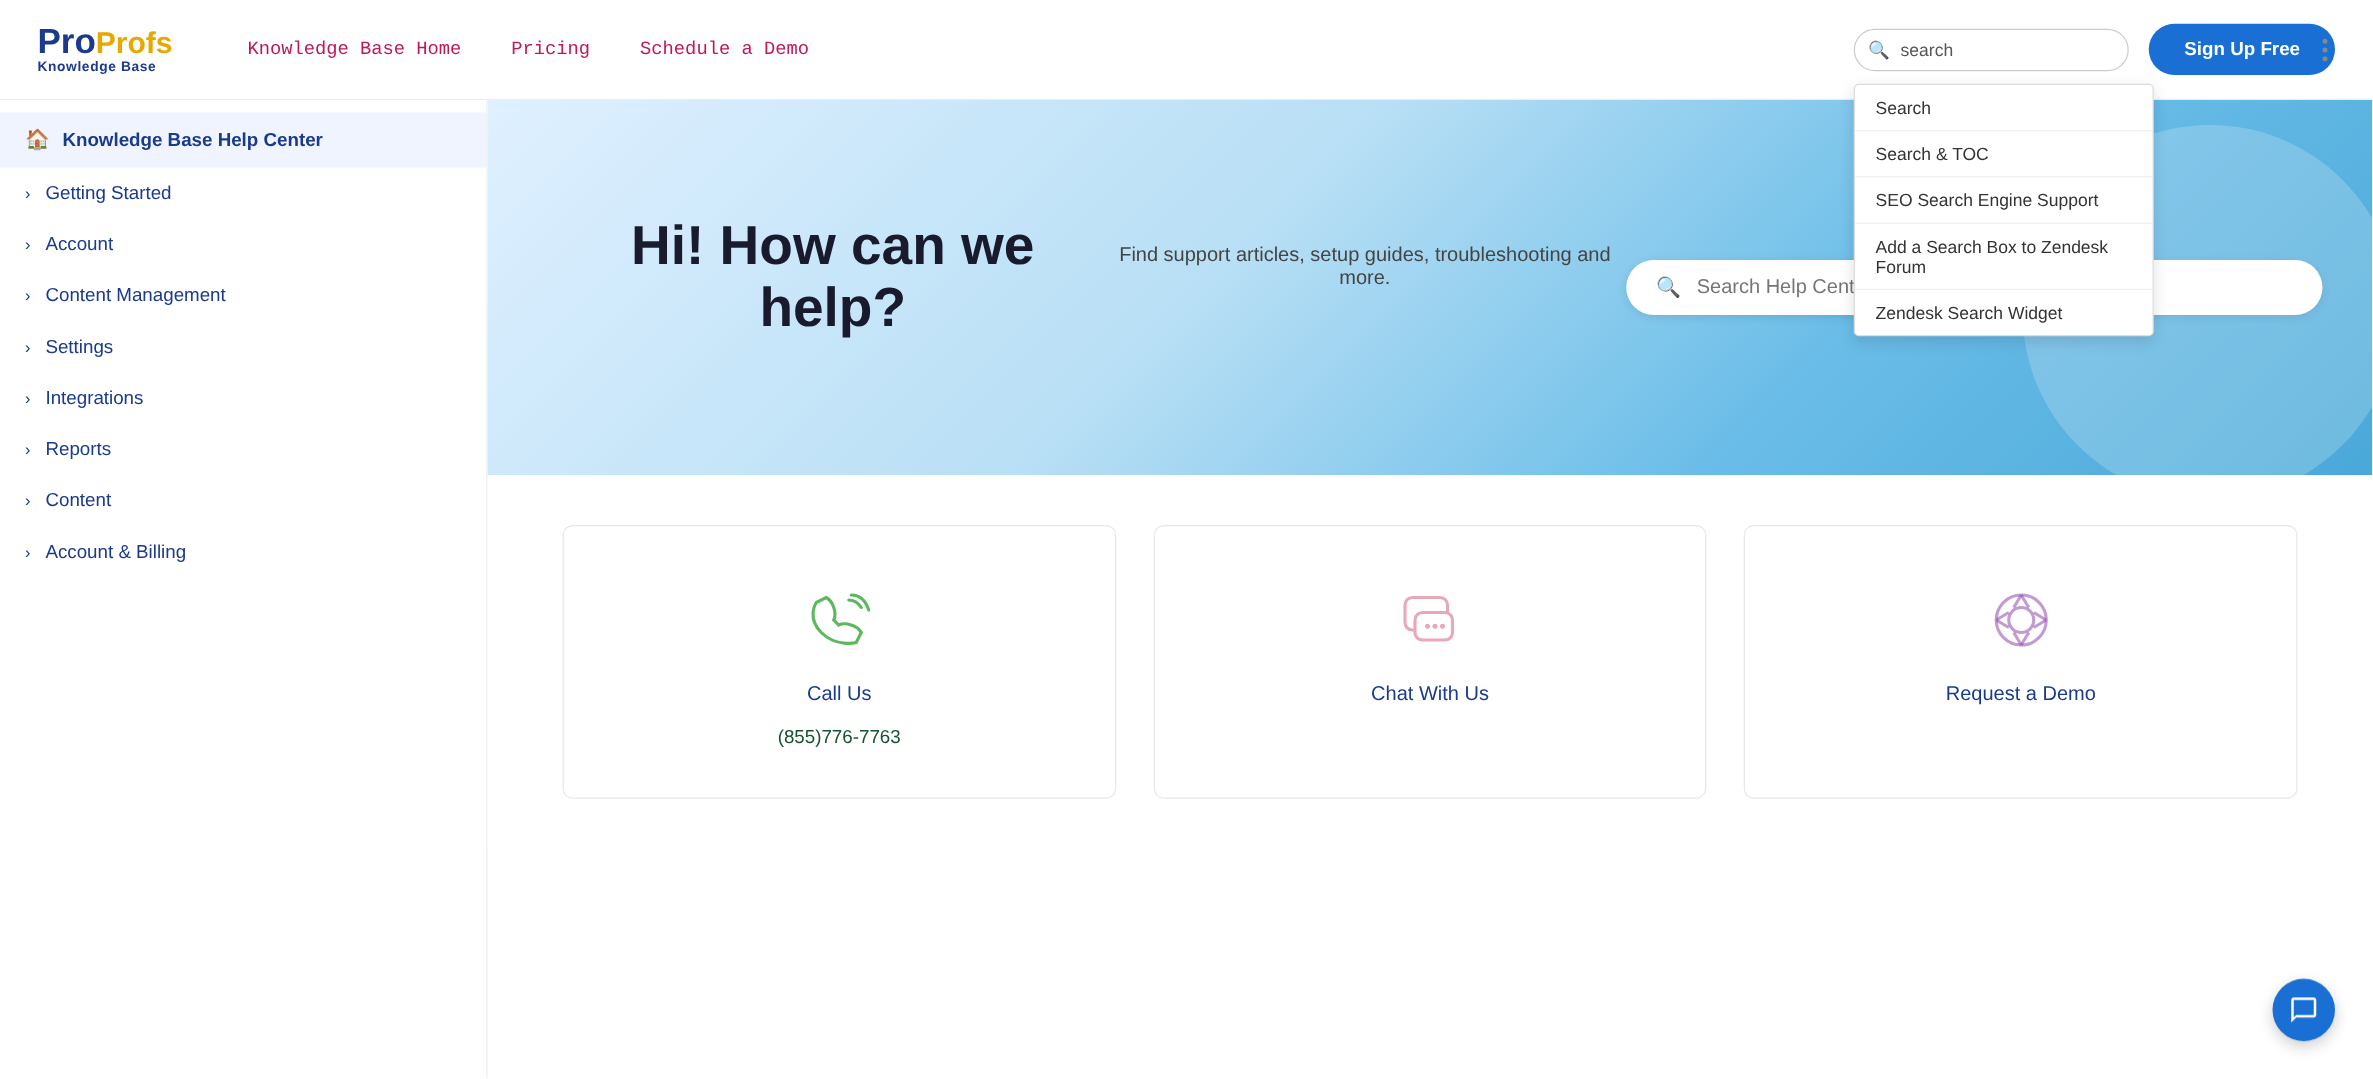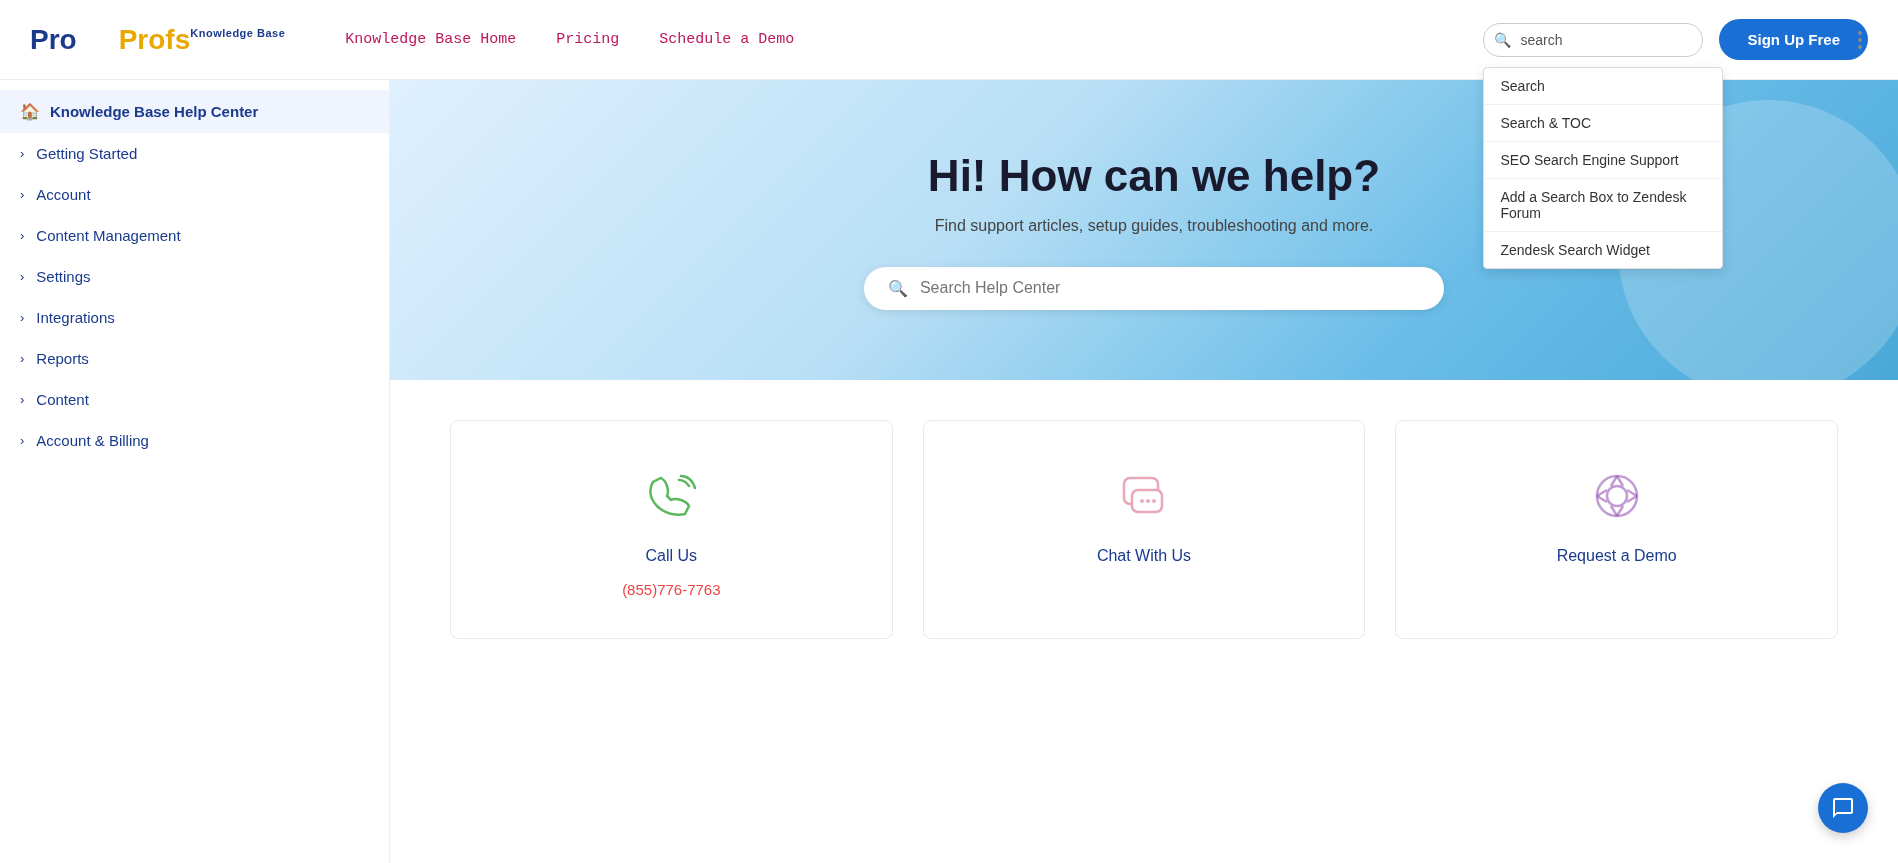--- a/index.html
+++ b/index.html
@@ -11,21 +11,21 @@
       align-items: center;
       padding: 0 30px;
       height: 80px;
       background: #fff;
       border-bottom: 1px solid #eee;
       position: relative;
       z-index: 100;
     }
     .logo-area {
       display: flex;
-      flex-direction: row;
+      flex-direction: column;
       line-height: 1;
       margin-right: 60px;
     }
     .logo-pro-pro { color: #1a3a8c; }
     .logo-pro-profs { color: #e8a800; }
     .logo-sub { font-size: 11px; color: #1a3a8c; font-weight: bold; letter-spacing: 0.5px; margin-top: 2px; }
 
     .nav-links {
       display: flex;
       gap: 40px;
@@ -152,21 +152,21 @@
       flex: 1;
       overflow-y: auto;
     }
 
     
     .hero {
       background: linear-gradient(135deg, #dff0ff 0%, #b8dff5 40%, #6abde8 70%, #4aa8d8 100%);
       padding: 60px 40px 60px 60px;
       min-height: 300px;
       display: flex;
-      flex-direction: column;
+      flex-direction: row;
       align-items: center;
       justify-content: center;
       position: relative;
       overflow: hidden;
     }
     .hero::after {
       content: '';
       position: absolute;
       bottom: -20px;
       right: -20px;
@@ -236,21 +236,21 @@
       justify-content: center;
     }
     .card-label {
       font-size: 16px;
       color: #1a3a8c;
       font-weight: 500;
       text-align: right;
     }
     .card-value {
       font-size: 15px;
-      color: #ef4444;
+      color: #14532d;
     }
 
     
     .chat-bubble-btn {
       position: fixed;
       bottom: 30px;
       right: 30px;
       width: 50px;
       height: 50px;
       background: #1a6fd4;
@@ -282,21 +282,21 @@
     .chat-icon svg { width: 52px; height: 52px; }
     .demo-icon svg { width: 52px; height: 52px; }
   </style>
 </head>
 <body>
 
 <header class="header">
   <div class="logo-area">
     <div style="display:flex;align-items:baseline;">
       <span class="logo-pro-pro" style="font-size:28px;font-weight:900;color:#1a3a8c;">Pro</span>
-        <span class="logo-pro-profs" style="font-size:28px;font-weight:900;color:#e8a800;margin-left:42px;">Profs</span>
+        <span class="logo-pro-profs" style="font-size:24px;font-weight:900;color:#e8a800;">Profs</span>
     </div>
     <span class="logo-sub">Knowledge Base</span>
   </div>
 
   <nav class="nav-links">
     <a class="nav-link">Knowledge Base Home</a>
     <a class="nav-link">Pricing</a>
     <a class="nav-link">Schedule a Demo</a>
   </nav>
 

